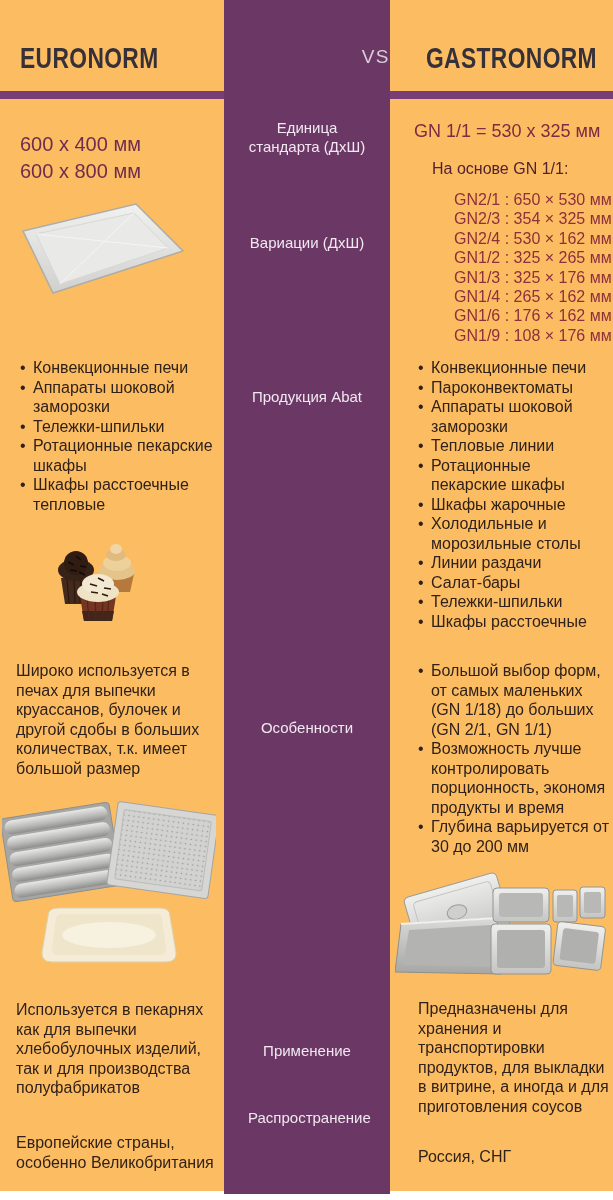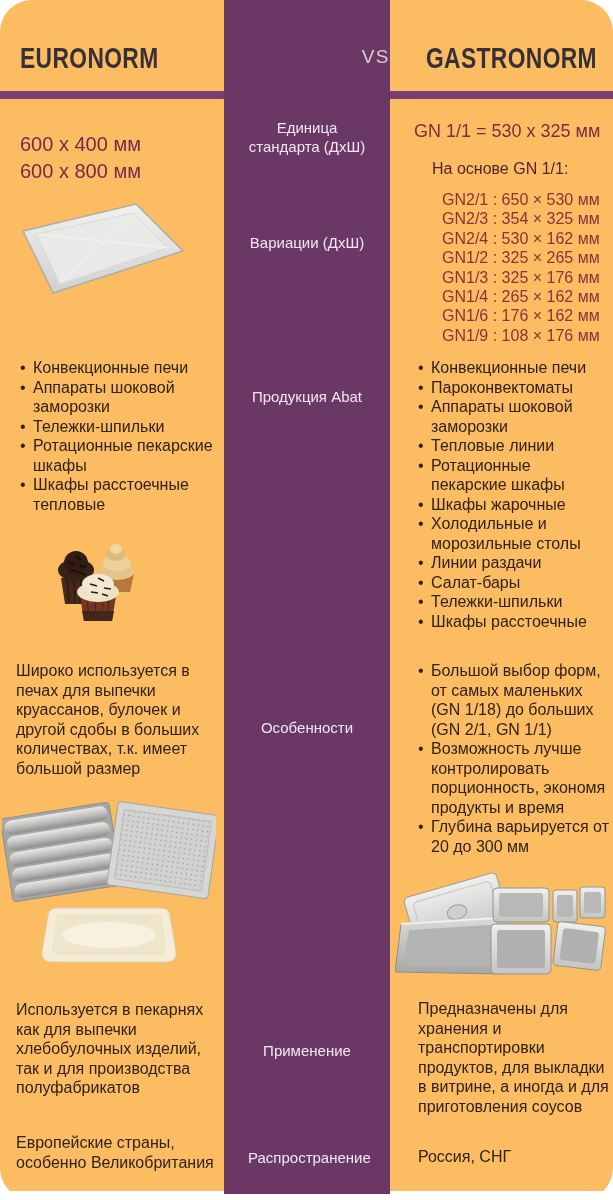--- a/index.html
+++ b/index.html
@@ -1,39 +1,39 @@
 <!DOCTYPE html>
 <html style="--orange: #fcbd62; --purple: #6b3866; --divider: #7a3e76; --header_text: #363039; --vs: #d9cdd8; --label: #f1e8f1; --dims: #702c4e; --gnunit: #7d2b43; --gnintro: #522230; --gnitem: #8e2f3c; --body: #30211a;"><head>
 <meta charset="utf-8">
 <style>
   html,body{margin:0;padding:0;background:#fff;}
   .stage{position:relative;width:613px;height:1200px;background:#fff;overflow:hidden;
-         font-family:"Liberation Sans","DejaVu Sans",sans-serif;border-radius:32px;}
+         font-family:"Liberation Sans","DejaVu Sans",sans-serif;}
   .col{position:absolute;top:0;background:var(--orange);}
   .col-left{left:0;width:224px;height:1191px;z-index:0;}
   .col-mid{left:224px;width:166px;height:1194px;background:var(--purple);z-index:2;}
   .col-right{left:390px;width:223px;height:1191px;z-index:0;}
   .divider{position:absolute;left:0;top:91px;width:613px;height:8px;background:var(--divider);z-index:1;}
 
   .hdr{position:absolute;top:41px;margin:0;font-size:30px;font-weight:bold;
        color:var(--header_text);letter-spacing:.5px;white-space:nowrap;}
   .hdr-left{left:20px;transform:scaleX(.76);transform-origin:left center;}
   .hdr-right{right:16px;transform:scaleX(.76);transform-origin:right center;}
   .vs{position:absolute;top:46px;left:0;width:100%;text-align:right;font-size:19px;
       letter-spacing:1.5px;color:var(--vs);}
 
   .mlabel{position:absolute;left:0;width:100%;box-sizing:border-box;padding:0 24px;
           text-align:center;font-size:15px;line-height:19px;color:var(--label);}
-  .ml0{top:118px;}.ml1{top:233px;}.ml2{top:387px;}.ml3{top:718px;}.ml4{top:1041px;}.ml5{top:1148px;text-align:right;}
+  .ml0{top:118px;}.ml1{top:233px;}.ml2{top:387px;}.ml3{top:718px;}.ml4{top:1041px;}.ml5{top:1108px;text-align:right;}
 
   .dims{position:absolute;top:131px;left:20px;margin:0;padding:0;list-style:none;
         font-size:20px;line-height:27px;color:var(--dims);}
   .gn-unit{position:absolute;top:121px;left:24px;margin:0;font-size:18px;color:var(--gnunit);white-space:nowrap;}
   .gn-intro{position:absolute;top:160px;left:42px;margin:0;font-size:16px;color:var(--gnintro);}
-  .gn-list{position:absolute;top:182px;left:44px;margin:8px;padding:0;list-style:none;
+  .gn-list{position:absolute;top:182px;left:56px;margin:8px;padding:0;list-style:none;
            font-size:16px;line-height:19.4px;color:var(--gnitem);white-space:nowrap;}
 
   .bullets{position:absolute;margin:0;padding:0;list-style:none;
            font-size:16px;line-height:19.5px;color:var(--body);}
   .bullets li{position:relative;}
   .bullets li::before{content:"\2022";position:absolute;left:-13px;}
   .list-products-left{top:358px;left:33px;width:180px;}
   .list-products-right{top:358px;left:41px;width:178px;}
   .list-features-right{top:661px;left:41px;width:183px;}
 
@@ -183,21 +183,21 @@
         <li>Холодильные и морозильные столы</li>
         <li>Линии раздачи</li>
         <li>Салат-бары</li>
         <li>Тележки-шпильки</li>
         <li>Шкафы расстоечные</li>
       </ul>
 
     <ul class="bullets list-features-right">
         <li>Большой выбор форм, от самых маленьких (GN 1/18) до больших (GN 2/1, GN 1/1)</li>
         <li>Возможность лучше контролировать порционность, экономя продукты и время</li>
-        <li>Глубина варьируется от 20 до 300 мм</li>
+        <li>Глубина варьируется от 30 до 200 мм</li>
       </ul>
 
     <svg class="img containers-img" width="212" height="120" viewBox="0 0 212 120">
       <defs>
         <linearGradient id="st1" x1="0" y1="0" x2="0" y2="1">
           <stop offset="0" stop-color="#efefed"></stop>
             <stop offset="1" stop-color="#c4c4c2"></stop>
         </linearGradient>
         <linearGradient id="st2" x1="0" y1="0" x2="0" y2="1">
           <stop offset="0" stop-color="#dadad8"></stop>

